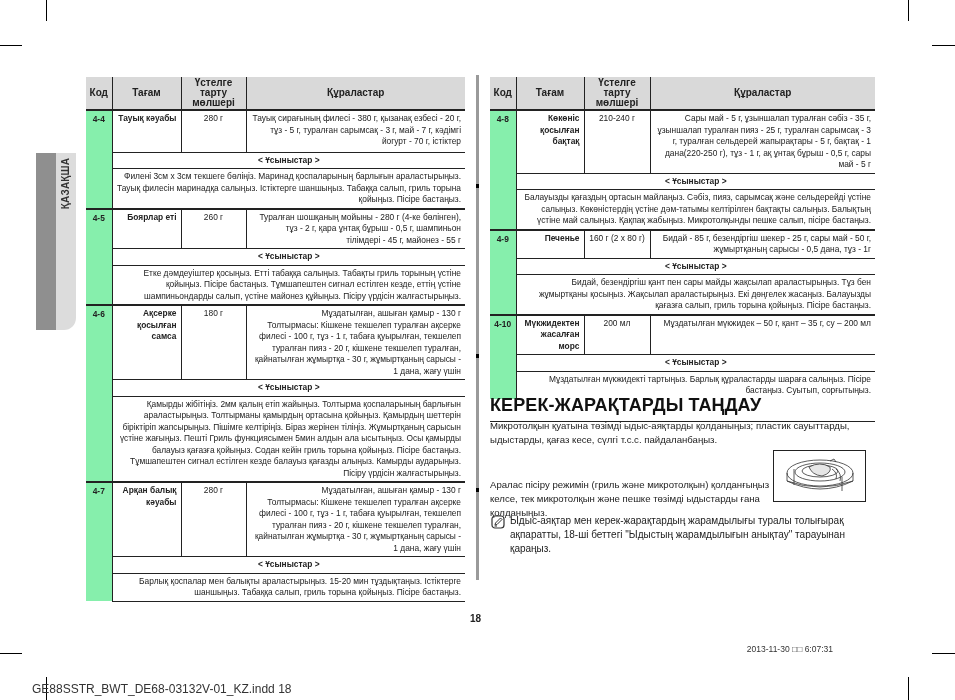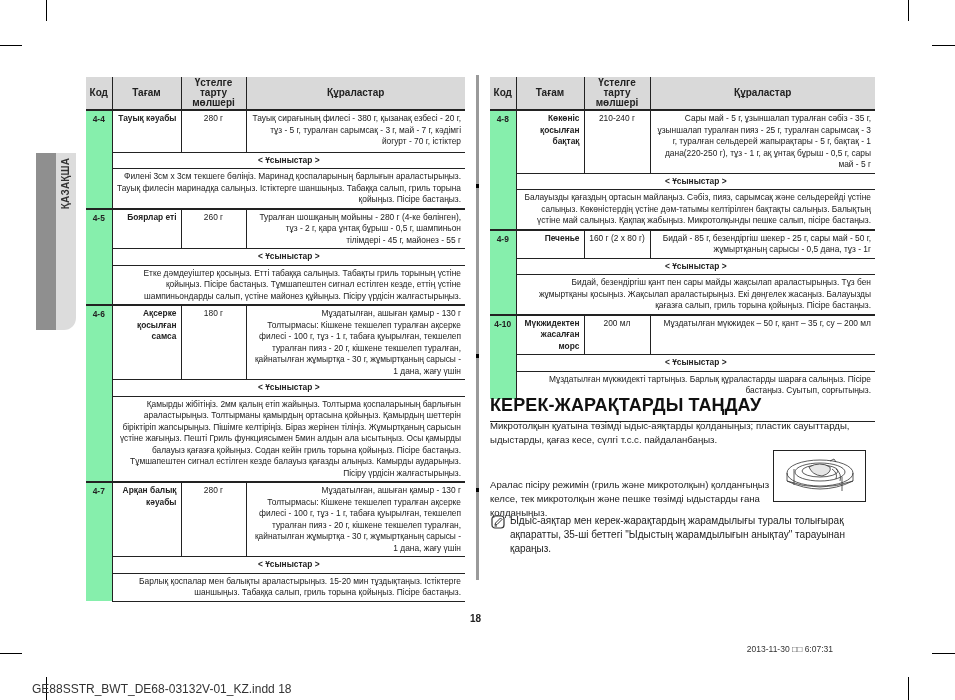--- a/index.html
+++ b/index.html
@@ -223,17 +223,17 @@
   </svg>
 </div>
 
 <div class="note-icon">
   <svg width="14" height="14" viewBox="0 0 14 14">
     <rect x="1" y="1" width="12" height="12" rx="3" fill="none" stroke="#333" stroke-width="1.2"></rect>
     <path d="M4 10 L4.5 8 L9.5 3 L11 4.5 L6 9.5 Z" fill="none" stroke="#333" stroke-width="1"></path>
     <line x1="3.5" y1="11" x2="6" y2="11" stroke="#333" stroke-width="1"></line>
   </svg>
 </div>
-<p class="note-text">Ыдыс-аяқтар мен керек-жарақтардың жарамдылығы туралы толығырақ ақпаратты, 35-ші беттегі "Ыдыстың жарамдылығын анықтау" тарауынан қараңыз.</p>
+<p class="note-text">Ыдыс-аяқтар мен керек-жарақтардың жарамдылығы туралы толығырақ ақпаратты, 18-ші беттегі "Ыдыстың жарамдылығын анықтау" тарауынан қараңыз.</p>
 
 <div class="page-num">18</div>
 <div class="footer-file">GE88SSTR_BWT_DE68-03132V-01_KZ.indd   18</div>
 <div class="footer-date">2013-11-30   □□ 6:07:31</div>
 
 </body></html>

